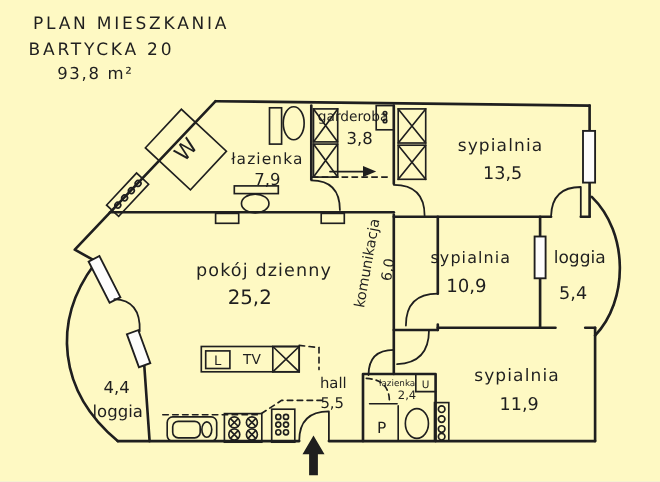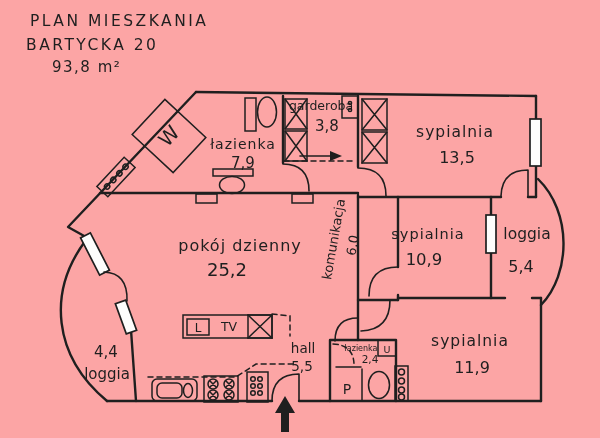--- a/index.html
+++ b/index.html
@@ -1,16 +1,16 @@
 <!DOCTYPE html>
 <html><head>
 <meta charset="utf-8">
 <style>
   html,body{margin:0;padding:0;background:#e8e8e8;}
-  #stage{width:600px;height:438px;background:#fca5a5;position:relative;overflow:hidden;}
+  #stage{width:600px;height:438px;background:#fef9c3;position:relative;overflow:hidden;}
   svg{display:block;}
   svg text{font-family:"DejaVu Sans",sans-serif;fill:#1f1f1f;}
   .wall{stroke:#1f1f1f;stroke-width:2.4;fill:none;stroke-linecap:round;stroke-linejoin:round;}
   .thin{stroke:#1f1f1f;stroke-width:1.5;fill:none;stroke-linecap:round;}
   .door{stroke:#1f1f1f;stroke-width:1.6;fill:none;stroke-linecap:round;}
   .dash{stroke:#1f1f1f;stroke-width:1.5;fill:none;stroke-dasharray:5 4;stroke-linecap:round;}
   .win{fill:#fdfdfc;stroke:#1f1f1f;stroke-width:1.7;}
   .ink{fill:#1f1f1f;stroke:none;}
   .hand{letter-spacing:1px;}
 </style>

